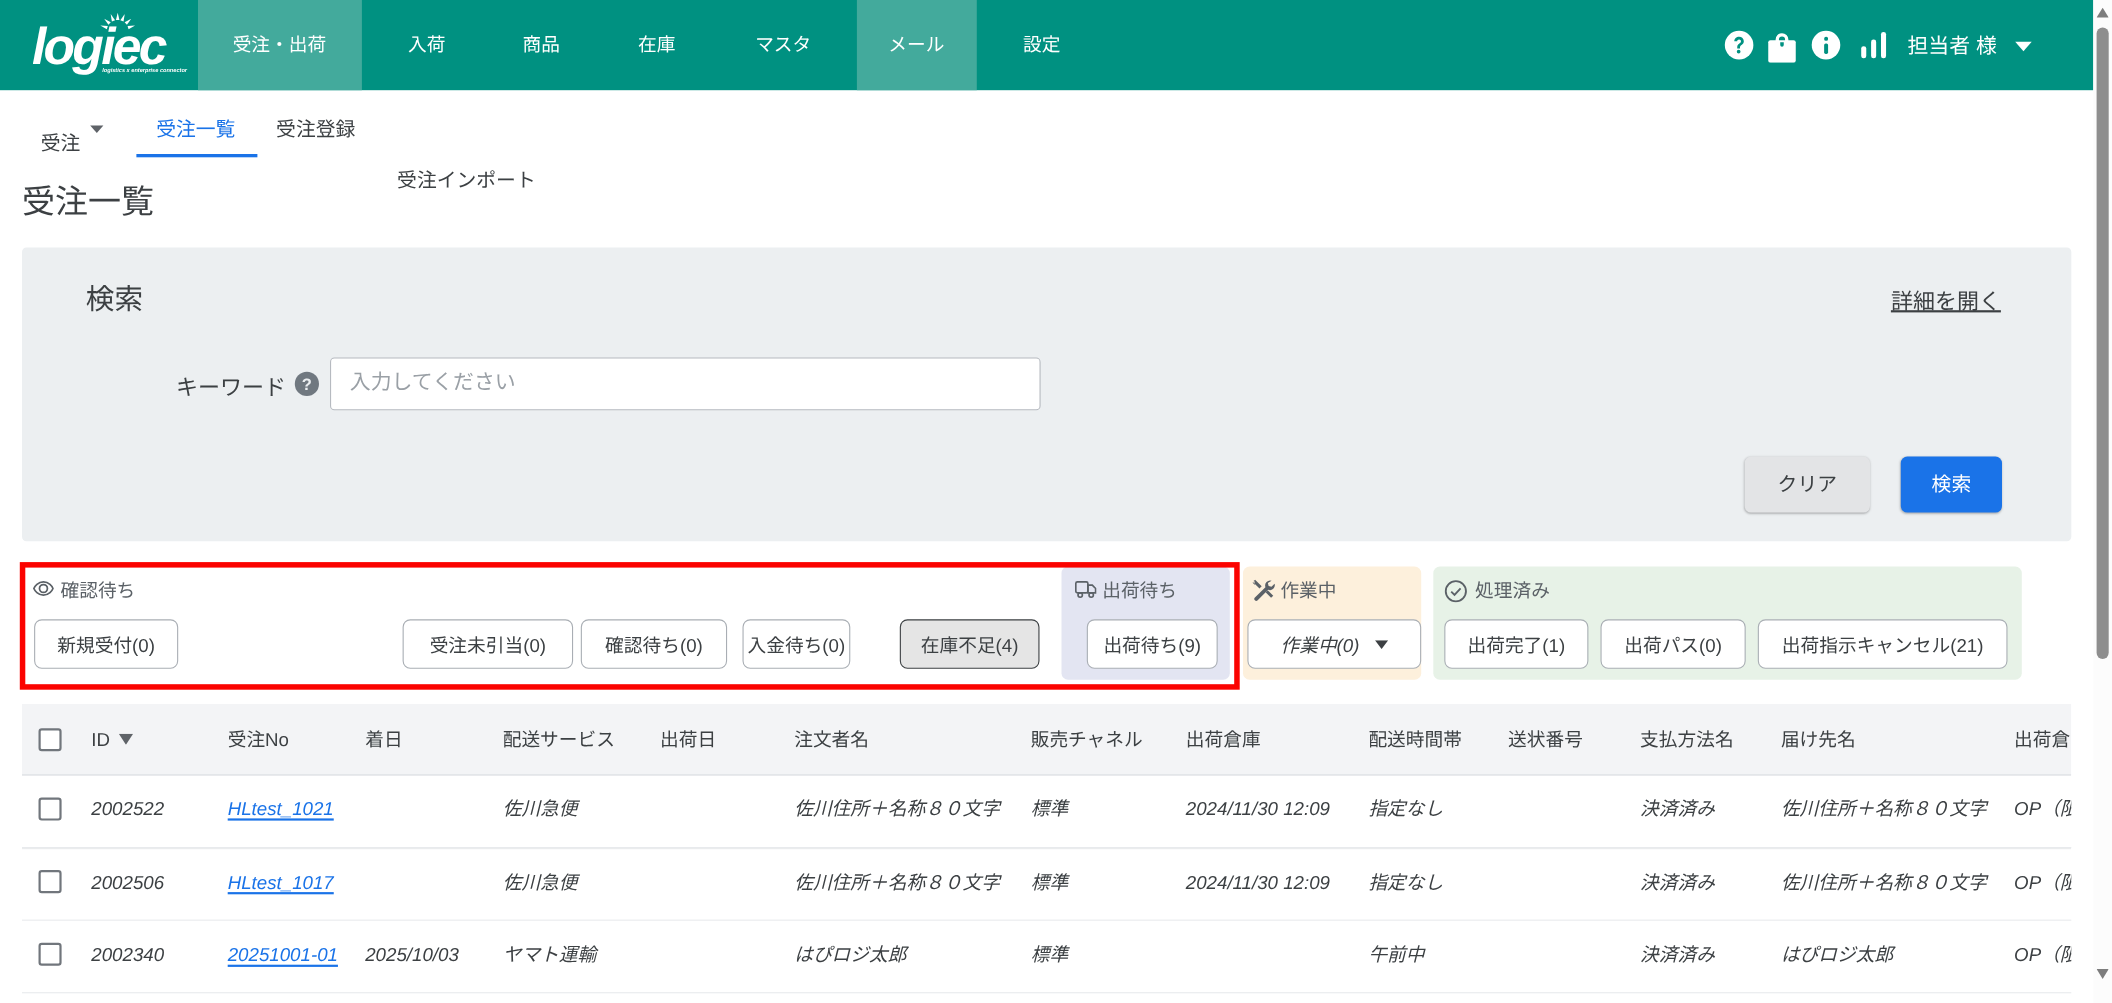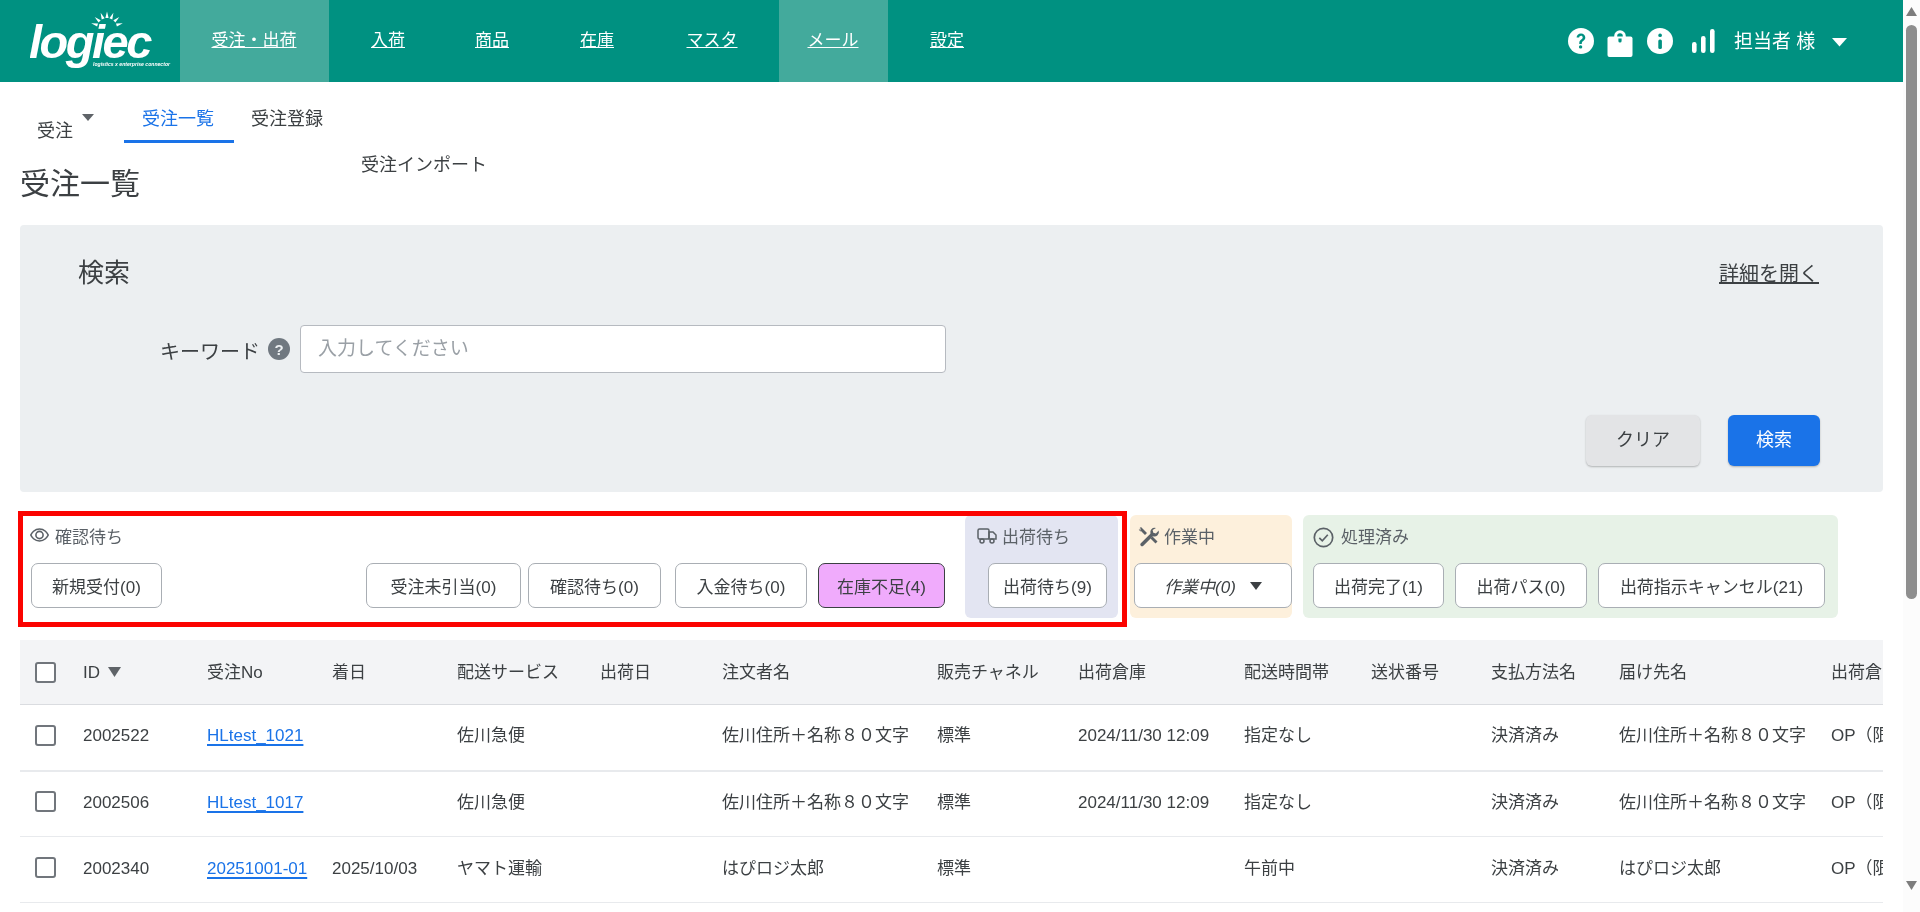--- a/index.html
+++ b/index.html
@@ -3,36 +3,36 @@
 <meta charset="utf-8">
 <style>
   * { margin:0; padding:0; box-sizing:border-box; }
   html,body { width:1920px; height:912px; overflow:hidden; background:#fff;
     font-family:"Liberation Sans","Noto Sans CJK JP","Noto Sans JP",sans-serif; color:#333; }
   .abs { position:absolute; }
   #page { position:relative; width:1920px; height:912px; overflow:hidden; }
 
   
   #topbar { position:absolute; left:0; top:0; width:1903px; height:82px; background:#009181; }
-  .navtabc { position:absolute; top:0; height:82px; line-height:82px; color:#fff; font-size:17px; transform:translateX(-50%);text-decoration:underline; }
+  .navtabc { position:absolute; top:0; height:82px; line-height:82px; color:#fff; font-size:17px; transform:translateX(-50%); }
 
   
   .sub { position:absolute; font-size:18px; color:#3c4043; }
 
   
   #panel { position:absolute; left:20px; top:225px; width:1863px; height:267px; background:#eceff1; border-radius:4px; }
 
   
   .stbtn { position:absolute; top:563px; height:45px; background:#fff; border:1px solid #a9aeb4; border-radius:7px;
     font-size:17px; color:#3c4043; display:flex; align-items:center; justify-content:center; }
   .stlabel { position:absolute; top:527px; font-size:17px; color:#5b6167; height:22px; line-height:22px; }
 
   
   .th { position:absolute; top:640px; height:65px; line-height:65px; font-size:17px; color:#3c4043; }
-  .td { position:absolute; height:66px; line-height:66px; font-size:17px; color:#3c4043; white-space:nowrap; }
+  .td { position:absolute; height:66px; line-height:66px; font-size:17px; color:#3c4043; white-space:nowrap;font-style:italic; }
   .cb { position:absolute; width:21px; height:21px; border:2px solid #71767c; border-radius:3px; background:#fff; }
   a.lnk { color:#1a73e8; text-decoration:underline; text-decoration-thickness:1.5px; text-underline-offset:3px; }
 </style>
 </head>
 <body>
 <div id="page">
 
   <div id="topbar"></div>
   <div class="abs" style="left:180px;top:0;width:149px;height:82px;background:#43aa9c;"></div>
   <div class="abs" style="left:779px;top:0;width:109px;height:82px;background:#43aa9c;"></div>
@@ -111,22 +111,22 @@
   <div class="abs" style="left:18px;top:511px;width:1109px;height:116px;border:5px solid #fb0300;"></div>
 
   <svg class="abs" style="left:30px;top:528px;" width="19" height="14" viewBox="0 0 19 14">
     <path d="M9.5 1 C4.5 1 1.6 5 0.8 7 c0.8 2 3.7 6 8.7 6 s7.9-4 8.7-6 c-0.8-2-3.7-6-8.7-6 z" fill="none" stroke="#5b6167" stroke-width="1.6"></path>
     <circle cx="9.5" cy="7" r="3.6" fill="none" stroke="#5b6167" stroke-width="1.6"></circle>
   </svg>
   <div class="stlabel" style="left:55px;">確認待ち</div>
   <div class="stbtn" style="left:31px;width:131px;">新規受付(0)</div>
   <div class="stbtn" style="left:366px;width:155px;">受注未引当(0)</div>
   <div class="stbtn" style="left:528px;width:133px;">確認待ち(0)</div>
-  <div class="stbtn" style="left:675px;width:132px;">入金待ち(0)</div>
-  <div class="stbtn" style="left:818px;width:127px;background:#f0abfc;border:1.5px solid #3c4043;">在庫不足(4)</div>
+  <div class="stbtn" style="left:675px;width:98px;">入金待ち(0)</div>
+  <div class="stbtn" style="left:818px;width:127px;background:#e5e5e5;border:1.5px solid #3c4043;">在庫不足(4)</div>
 
   <svg class="abs" style="left:977px;top:528px;" width="20" height="16" viewBox="0 0 20 16">
     <g fill="none" stroke="#5b6167" stroke-width="1.5">
       <rect x="1" y="1" width="11" height="10" rx="1.5"></rect>
       <path d="M12 4 h4 l3 3 v4 h-7 z"></path>
       <circle cx="5" cy="13" r="2"></circle>
       <circle cx="15" cy="13" r="2"></circle>
     </g>
   </svg>
   <div class="stlabel" style="left:1002px;">出荷待ち</div>

